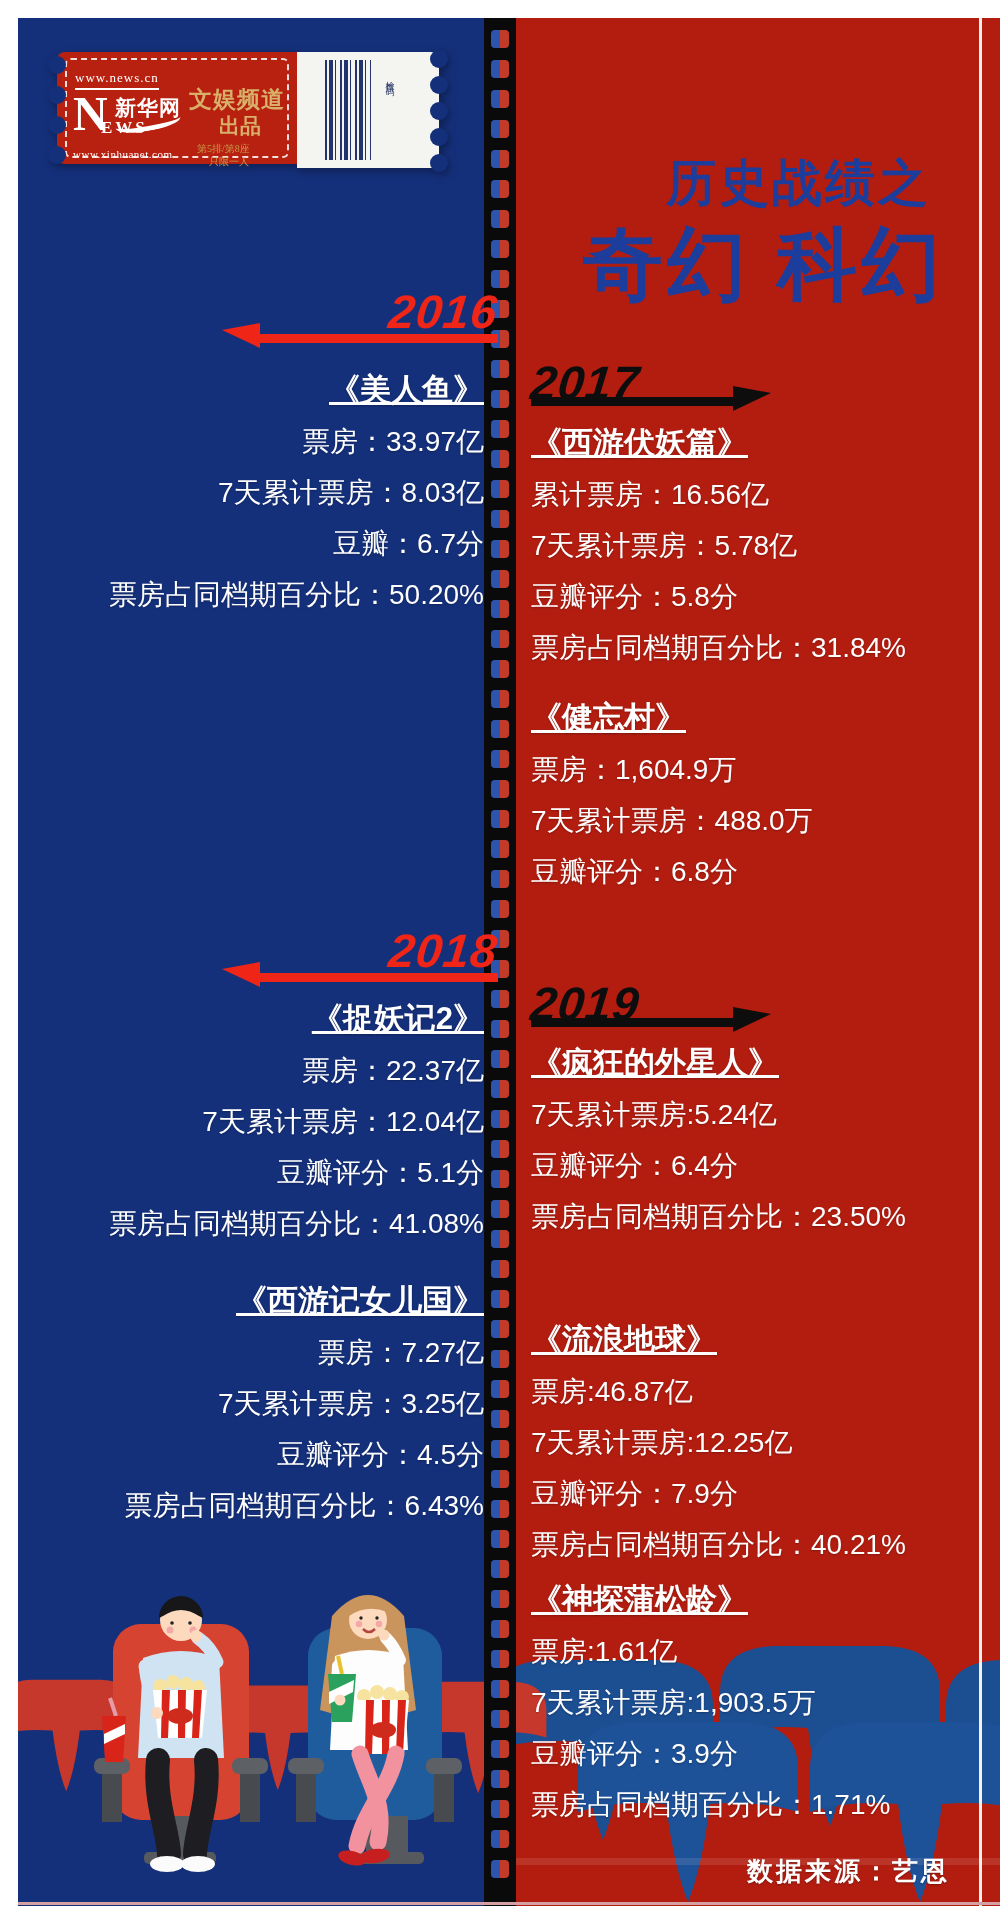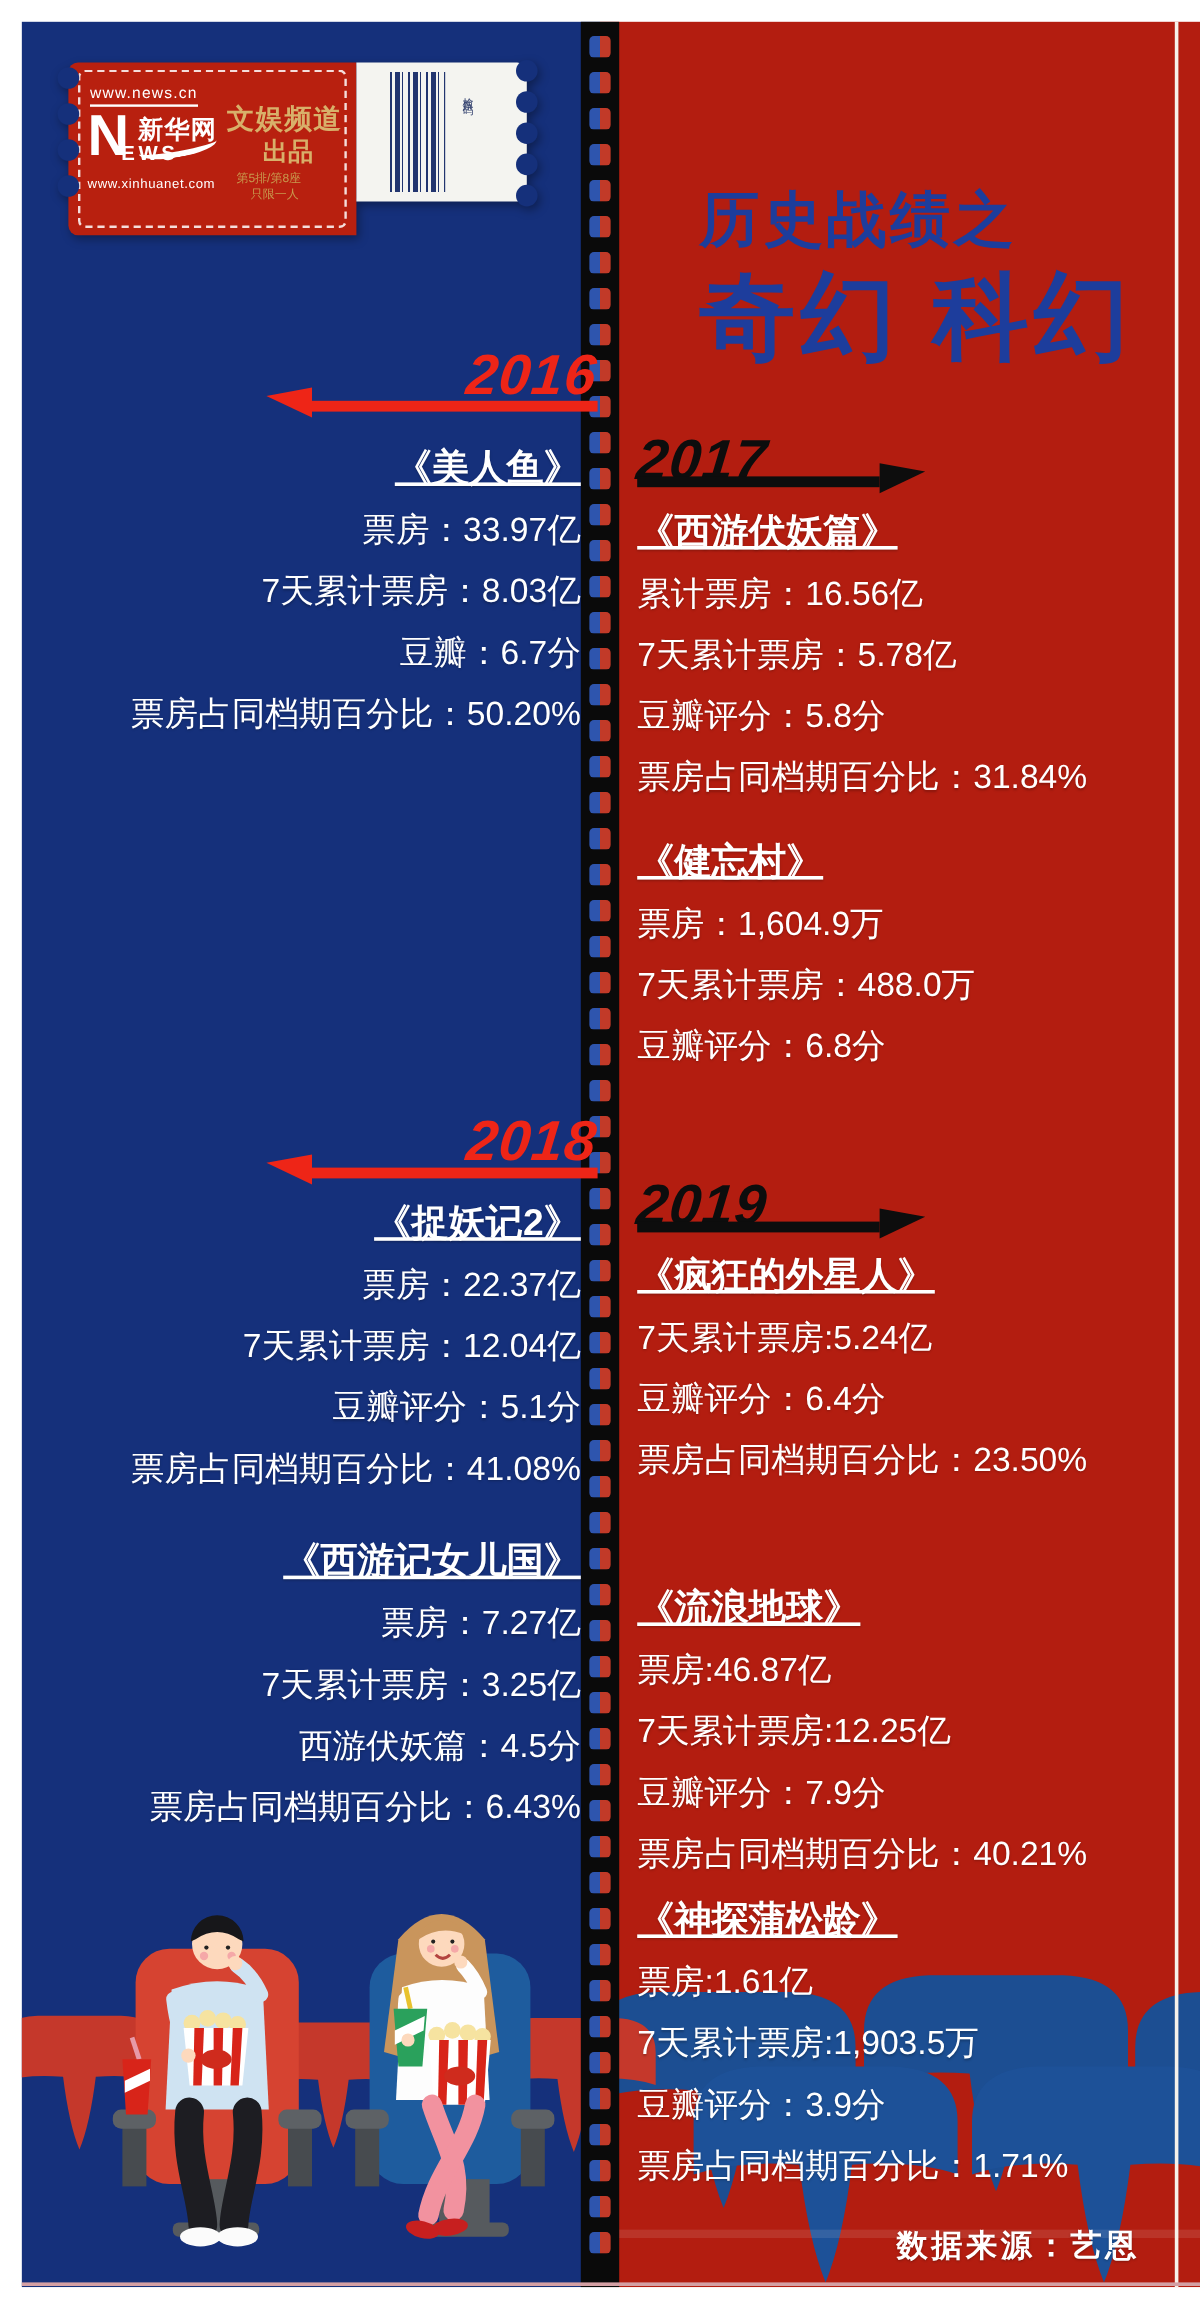--- a/index.html
+++ b/index.html
@@ -11,39 +11,39 @@
   .bottom-line{position:absolute;left:0;top:1884px;width:982px;height:3px;background:#d4a0a4;z-index:45;}
 
   
   .film-strip{position:absolute;left:466px;top:0;width:32px;height:1888px;background:#0a0a0a;z-index:20;}
   .perf{position:absolute;left:7px;width:18px;height:18px;border-radius:4px;overflow:hidden;display:flex;}
   .perf .l{flex:1;background:#2e55ae;}
   .perf .r{flex:1;background:#c23a28;}
 
   
   .ticket{position:absolute;left:39px;top:34px;width:382px;height:116px;z-index:15;filter:drop-shadow(2px 3px 4px rgba(0,0,0,.35));}
-  .ticket-red{position:absolute;left:0;top:0;width:240px;height:144px;background:#b8200f;border-radius:8px 0 0 8px;}
+  .ticket-red{position:absolute;left:0;top:0;width:240px;height:112px;background:#b8200f;border-radius:8px 0 0 8px;font-family:Liberation Serif, serif;}
   .ticket-dash{position:absolute;left:8px;top:6px;right:8px;bottom:6px;border:2px dashed rgba(255,255,255,.85);border-radius:6px;}
   .scallop{position:absolute;width:18px;height:18px;border-radius:50%;background:#15307b;}
   .t-url-top{position:absolute;left:18px;top:18px;font-size:13px;color:#fff;border-bottom:2px solid #fff;padding-bottom:2px;letter-spacing:1px;}
   .t-n{position:absolute;left:16px;top:36px;font-size:48px;font-weight:900;color:#fff;line-height:52px;}
   .t-cn{position:absolute;left:58px;top:42px;font-size:21px;font-weight:900;color:#fff;letter-spacing:1px;}
   .t-ews{position:absolute;left:44px;top:66px;font-size:17px;font-weight:900;color:#fff;letter-spacing:3px;}
   .t-swoosh{position:absolute;left:58px;top:62px;width:66px;height:12px;border-bottom:5px solid #fff;border-radius:50%;transform:rotate(-10deg);}
   .t-url-bot{position:absolute;left:16px;top:96px;font-size:11px;color:#fff;letter-spacing:.5px;}
   .t-channel{position:absolute;left:132px;top:32px;font-size:23px;font-weight:bold;color:#d8b06a;letter-spacing:1px;}
   .t-produced{position:absolute;left:162px;top:60px;font-size:21px;font-weight:bold;color:#d8b06a;}
   .t-seatrow{position:absolute;left:140px;top:90px;font-size:10px;color:#c89a4e;}
   .t-admit{position:absolute;left:152px;top:103px;font-size:10px;color:#c89a4e;text-align:center;}
   .ticket-stub{position:absolute;left:240px;top:0;width:142px;height:116px;background:#f4f4f0;border-radius:0 8px 8px 0;}
   .barcode{position:absolute;left:28px;top:8px;width:46px;height:100px;background:repeating-linear-gradient(90deg,#22356f 0 2px,#f4f4f0 2px 4px,#22356f 4px 8px,#f4f4f0 8px 10px,#22356f 10px 11px,#f4f4f0 11px 15px);}
   .stub-code{position:absolute;left:86px;top:22px;writing-mode:vertical-rl;font-size:9px;color:#32406e;letter-spacing:3px;}
 
   
-  .main-title{position:absolute;right:55px;top:132px;text-align:left;color:#1d3d9c;z-index:5;}
+  .main-title{position:absolute;right:55px;top:132px;text-align:right;color:#1d3d9c;z-index:5;}
   .main-title .l1{font-size:50px;font-weight:900;letter-spacing:3px;margin-right:14px;}
   .main-title .l2{font-size:80px;font-weight:900;letter-spacing:4px;line-height:96px;}
 
   
   .year-num{font-size:47px;font-weight:900;font-style:italic;letter-spacing:1px;transform:skewX(-6deg);position:absolute;z-index:25;}
   .year-red{color:#ee2517;}
   .year-black{color:#0d0d0d;}
   .bar{position:absolute;height:9px;z-index:25;}
   .tri{position:absolute;width:0;height:0;z-index:25;}
 
@@ -506,21 +506,21 @@
     <div class="m-title">《捉妖记2》</div>
     <div class="m-line">票房：22.37亿</div>
     <div class="m-line">7天累计票房：12.04亿</div>
     <div class="m-line">豆瓣评分：5.1分</div>
     <div class="m-line">票房占同档期百分比：41.08%</div>
   </div>
   <div class="movie left" style="top:1257px">
     <div class="m-title">《西游记女儿国》</div>
     <div class="m-line">票房：7.27亿</div>
     <div class="m-line">7天累计票房：3.25亿</div>
-    <div class="m-line">西游伏妖篇：4.5分</div>
+    <div class="m-line">豆瓣评分：4.5分</div>
     <div class="m-line">票房占同档期百分比：6.43%</div>
   </div>
 
   <div class="movie right" style="top:1019px">
     <div class="m-title">《疯狂的外星人》</div>
     <div class="m-line">7天累计票房:5.24亿</div>
     <div class="m-line">豆瓣评分：6.4分</div>
     <div class="m-line">票房占同档期百分比：23.50%</div>
   </div>
   <div class="movie right" style="top:1296px">

